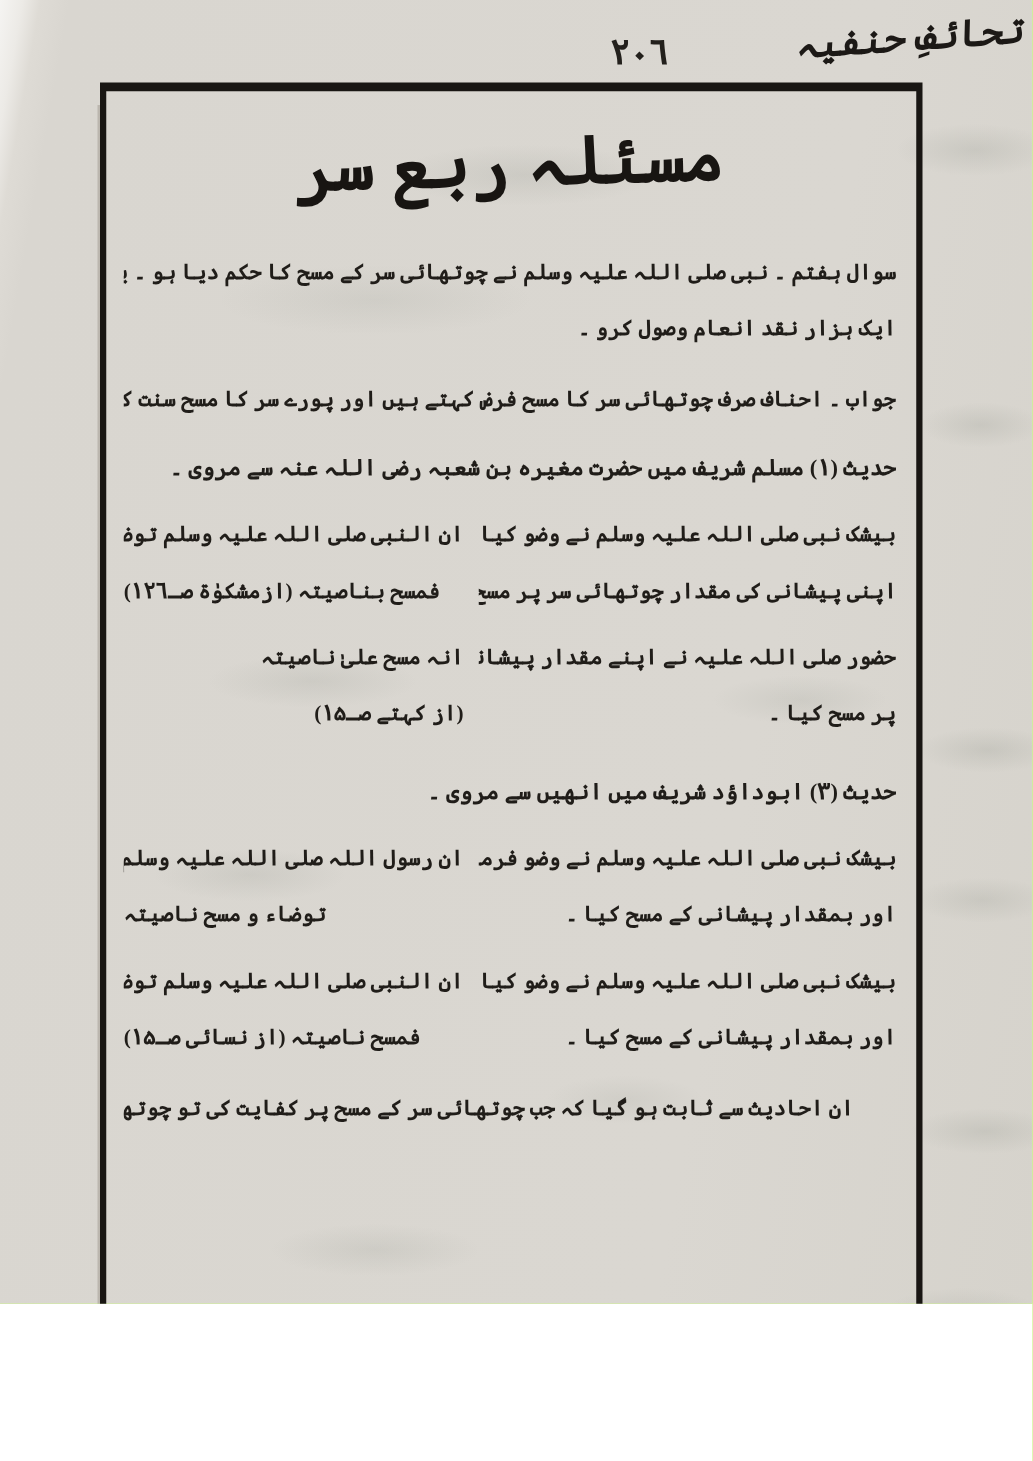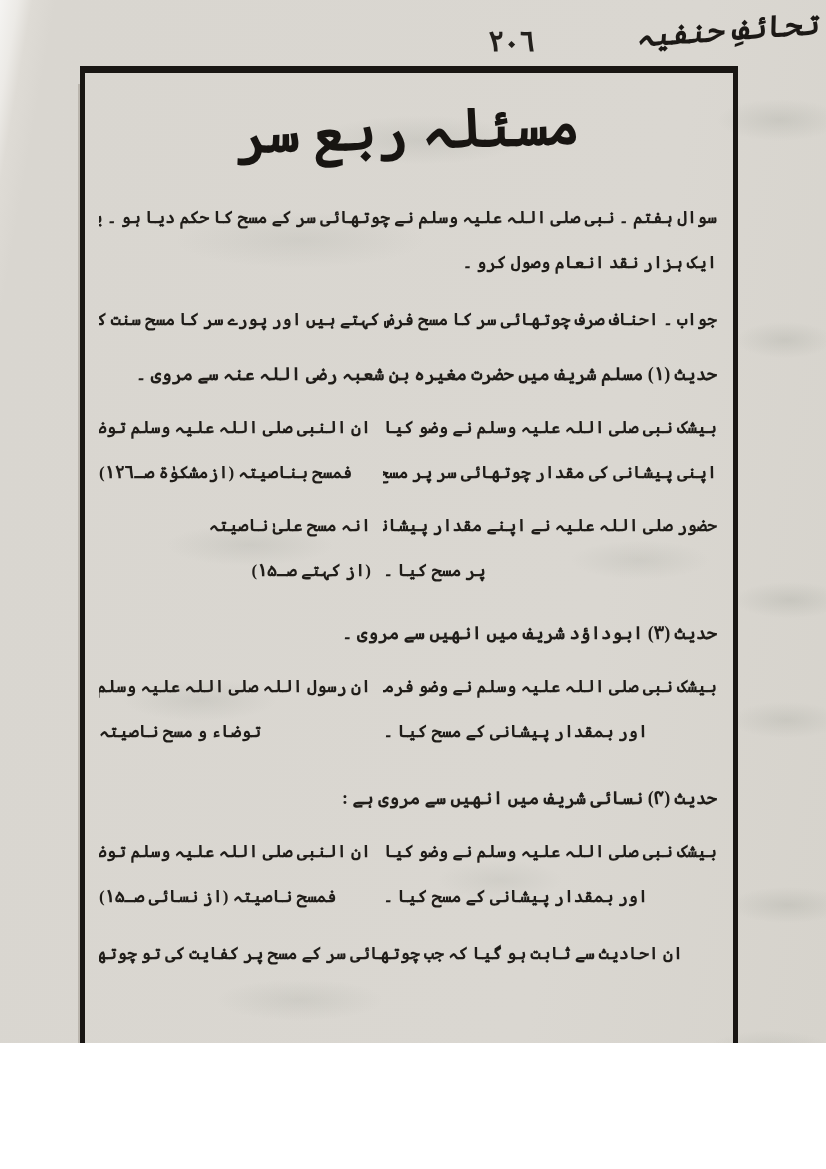--- a/index.html
+++ b/index.html
@@ -63,21 +63,21 @@
   .split>span{direction:rtl;white-space:nowrap;}
   .answer{margin-top:12px;}
   .h-heading{margin-top:10px;font-size:18px;}
   .mt14{margin-top:14px;} .mt18{margin-top:18px;} .mt22{margin-top:22px;}
   .hrow{display:flex;direction:ltr;justify-content:space-between;margin-top:8px;}
   .hrow.tight{margin-top:0;}
   .cell{direction:rtl;white-space:nowrap;overflow:hidden;}
   .ar{flex:0 0 44%;text-align:left;}
   .ur{flex:0 0 54%;text-align:right;}
   .ar.mid{text-align:right;}
-  .ur.mid{text-align:left;}
+  .ur.mid{text-align:right;}
   .concl1{margin-top:12px;text-indent:34px;}
   .concl2{text-align:right;padding-left:52%;white-space:nowrap;}
 </style>
 </head>
 <body>
 
 <div class="stage">
   <div class="paper"></div>
   <div class="ghost"></div>
 
@@ -118,21 +118,20 @@
       <div class="line h-heading mt18">حدیث (۳) ابوداؤد شریف میں انھیں سے مروی ۔</div>
       <div class="hrow">
         <div class="cell ar">ان رسول اللہ صلی اللہ علیہ وسلم</div>
         <div class="cell ur">بیشک نبی صلی اللہ علیہ وسلم نے وضو فرمایا</div>
       </div>
       <div class="hrow tight">
         <div class="cell ar">توضاء و مسح ناصیتہ</div>
         <div class="cell ur mid">اور بمقدار پیشانی کے مسح کیا ۔</div>
       </div>
 
-      <div class="line h-heading mt22">حدیث (۴) نسائی شریف میں انھیں سے مروی ہے :</div>
       <div class="hrow">
         <div class="cell ar">ان النبی صلی اللہ علیہ وسلم توضاء</div>
         <div class="cell ur">بیشک نبی صلی اللہ علیہ وسلم نے وضو کیا</div>
       </div>
       <div class="hrow tight">
         <div class="cell ar">فمسح ناصیتہ (از نسائی صـ۱۵)</div>
         <div class="cell ur mid">اور بمقدار پیشانی کے مسح کیا ۔</div>
       </div>
 
       <div class="line concl1">ان احادیث سے ثابت ہو گیا کہ جب چوتھائی سر کے مسح پر کفایت کی تو چوتھائی</div>

